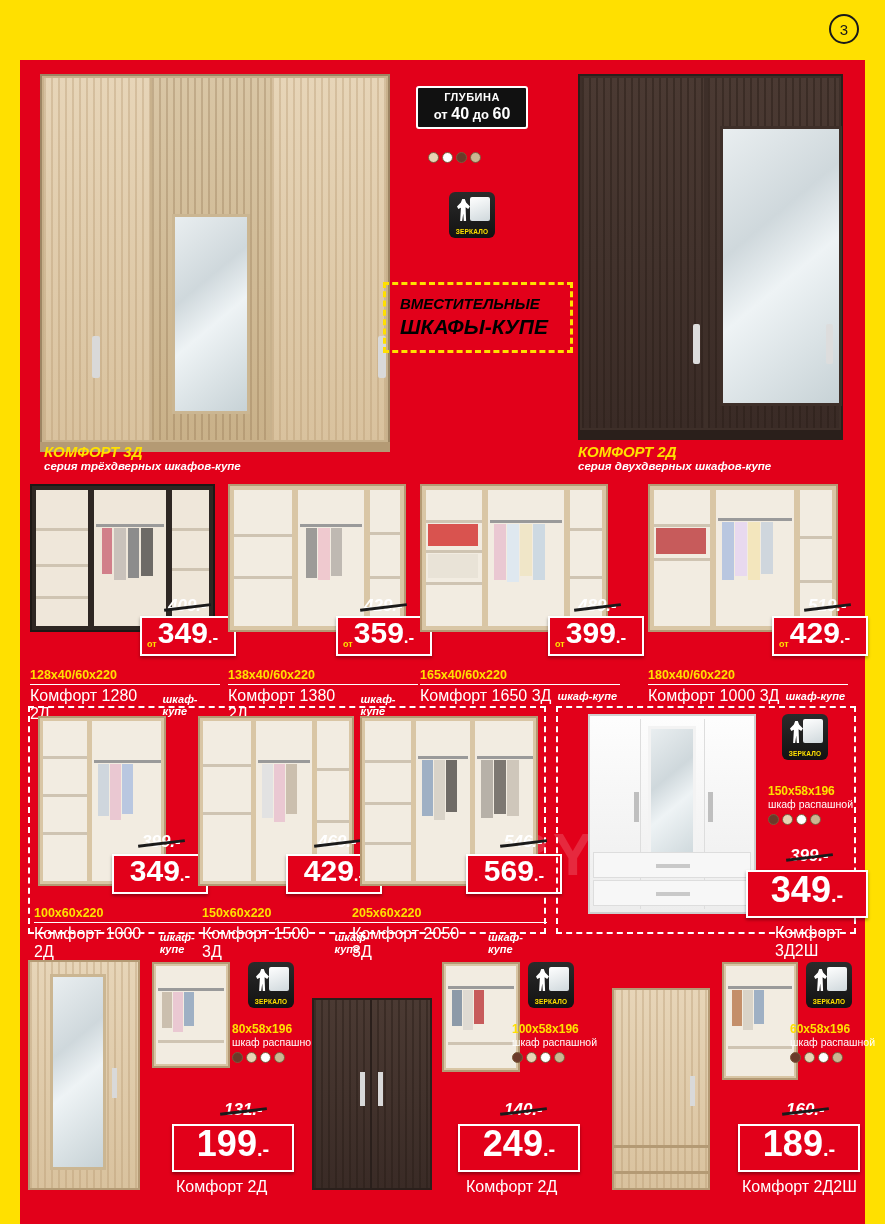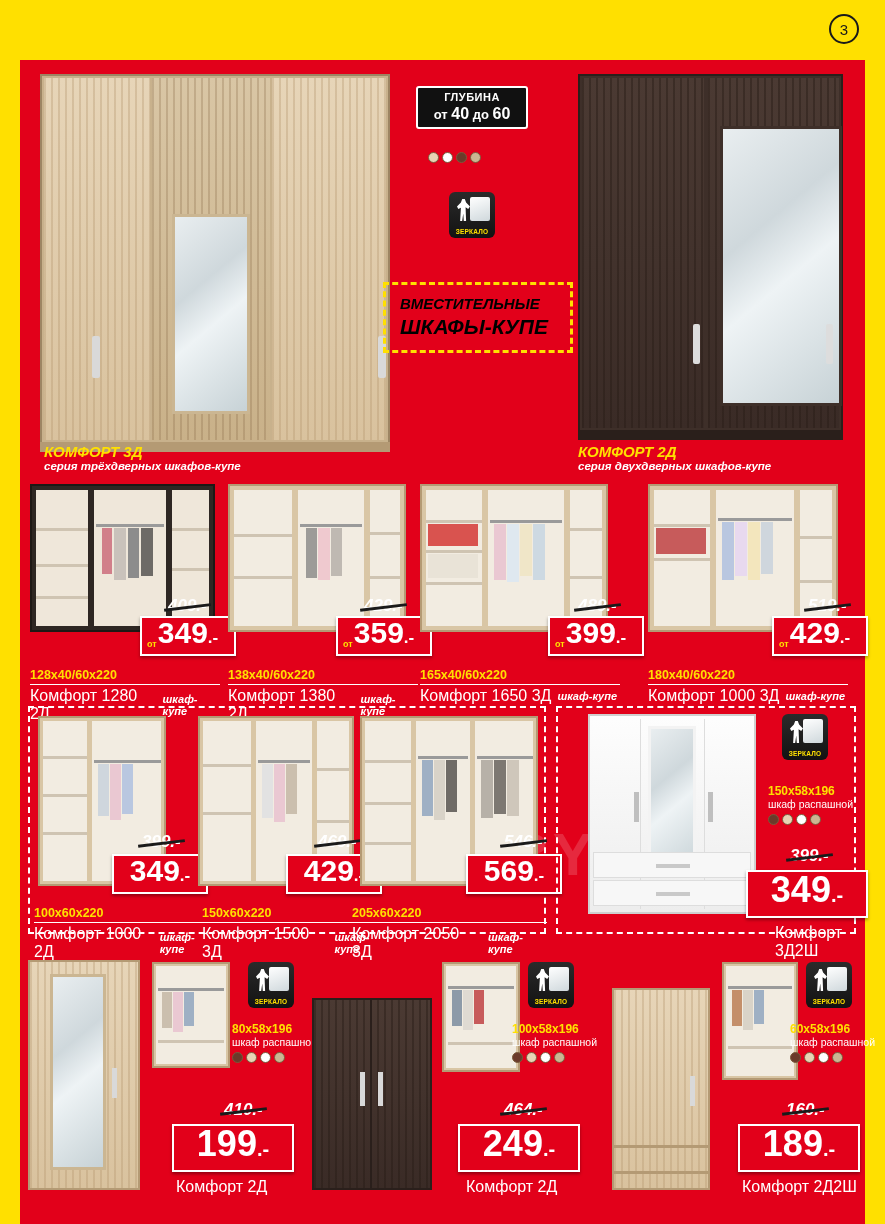--- a/index.html
+++ b/index.html
@@ -475,21 +475,21 @@
   <div style="position:absolute; left:232px; top:1022px;">
     <div class="dim-label" style="font-size:12px;">80х58х196</div>
     <div class="name-label" style="font-size:10.5px;">шкаф распашной</div>
     <div class="swatches" style="margin-top:4px;">
       <div class="sw" style="background:#6b3a2a;"></div>
       <div class="sw" style="background:#e8d3b4;"></div>
       <div class="sw" style="background:#ffffff;"></div>
       <div class="sw" style="background:#cbb692;"></div>
     </div>
   </div>
-  <div style="position:absolute; left:224px; top:1100px;" class="old-price">410.-</div>
+  <div style="position:absolute; left:224px; top:1100px;" class="old-price">131.-</div>
   <div class="price-box" style="position:absolute; left:172px; top:1124px; width:122px; height:48px;">
     <span style="font-size:36px;">199</span>
       <span style="font-size:20px;">.-</span>
   </div>
   <div class="name-label" style="position:absolute; left:176px; top:1178px;">Комфорт 2Д</div>
 
   <div style="position:absolute; left:312px; top:998px; width:120px; height:192px;">
     <div class="wood-dark" style="position:absolute; inset:0; border:2px solid #2a1f1b;"></div>
     <div style="position:absolute; left:58px; top:0; width:2px; bottom:0; background:#2a1f1b;"></div>
     <div style="position:absolute; left:48px; top:74px; width:5px; height:34px; background:#d9d9d9;"></div>
@@ -512,21 +512,21 @@
   <div style="position:absolute; left:512px; top:1022px;">
     <div class="dim-label" style="font-size:12px;">100х58х196</div>
     <div class="name-label" style="font-size:10.5px;">шкаф распашной</div>
     <div class="swatches" style="margin-top:4px;">
       <div class="sw" style="background:#6b3a2a;"></div>
       <div class="sw" style="background:#e8d3b4;"></div>
       <div class="sw" style="background:#ffffff;"></div>
       <div class="sw" style="background:#cbb692;"></div>
     </div>
   </div>
-  <div style="position:absolute; left:504px; top:1100px;" class="old-price">464.-</div>
+  <div style="position:absolute; left:504px; top:1100px;" class="old-price">140.-</div>
   <div class="price-box" style="position:absolute; left:458px; top:1124px; width:122px; height:48px;">
     <span style="font-size:36px;">249</span>
       <span style="font-size:20px;">.-</span>
   </div>
   <div class="name-label" style="position:absolute; left:466px; top:1178px;">Комфорт 2Д</div>
 
   <div style="position:absolute; left:612px; top:988px; width:98px; height:202px;">
     <div class="wood-lt" style="position:absolute; inset:0; border:2px solid #b49a74;"></div>
     <div style="position:absolute; left:0; bottom:42px; right:0; height:3px; background:#b49a74;"></div>
     <div style="position:absolute; left:0; bottom:16px; right:0; height:3px; background:#b49a74;"></div>

